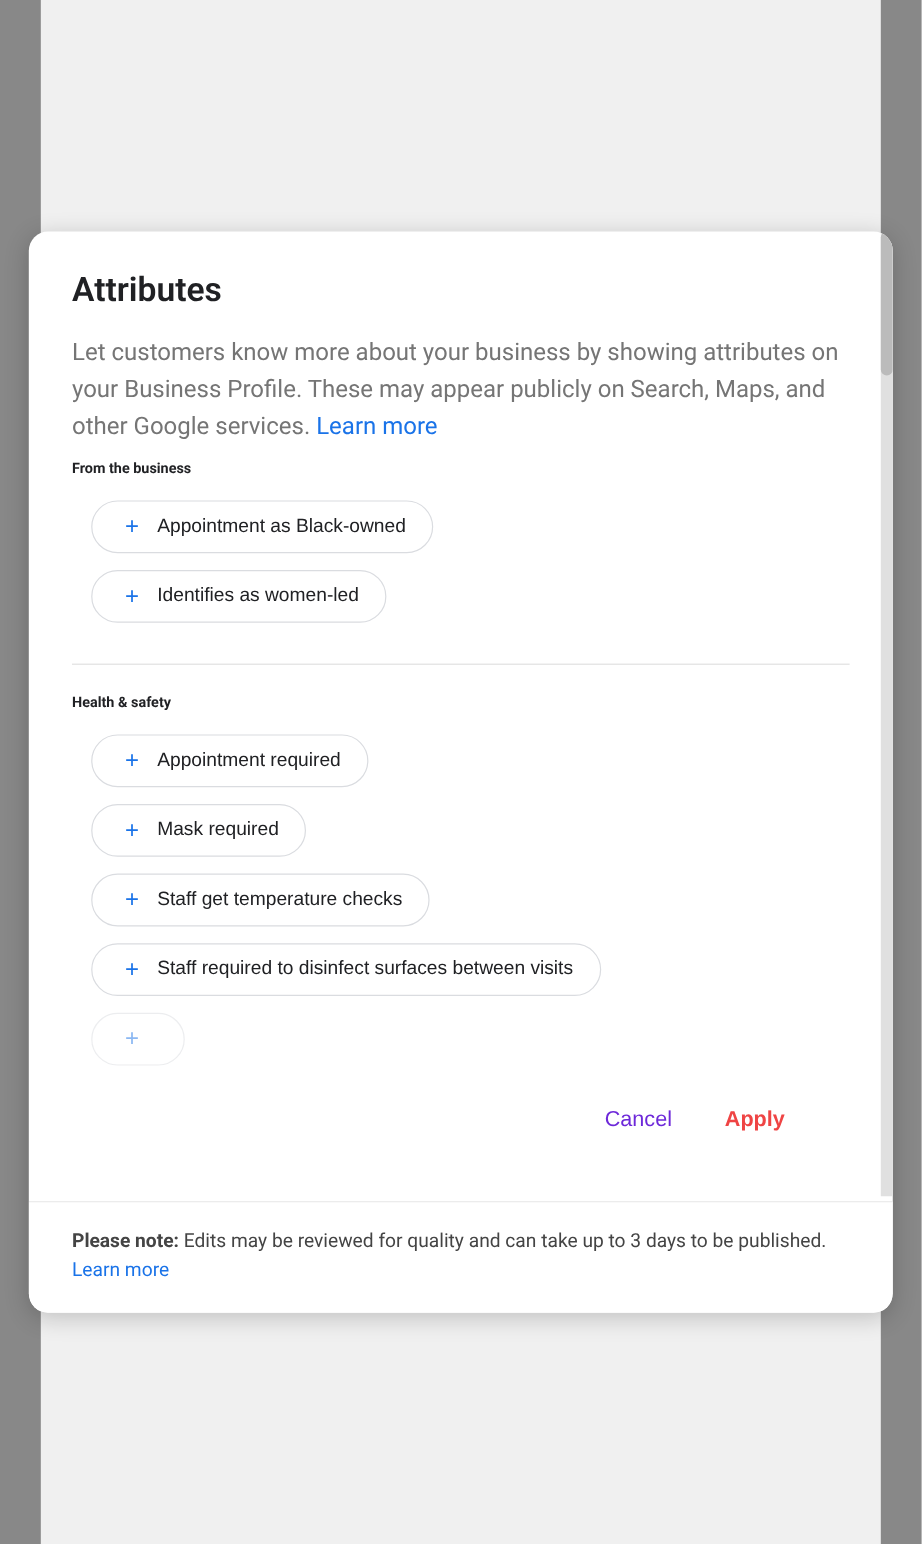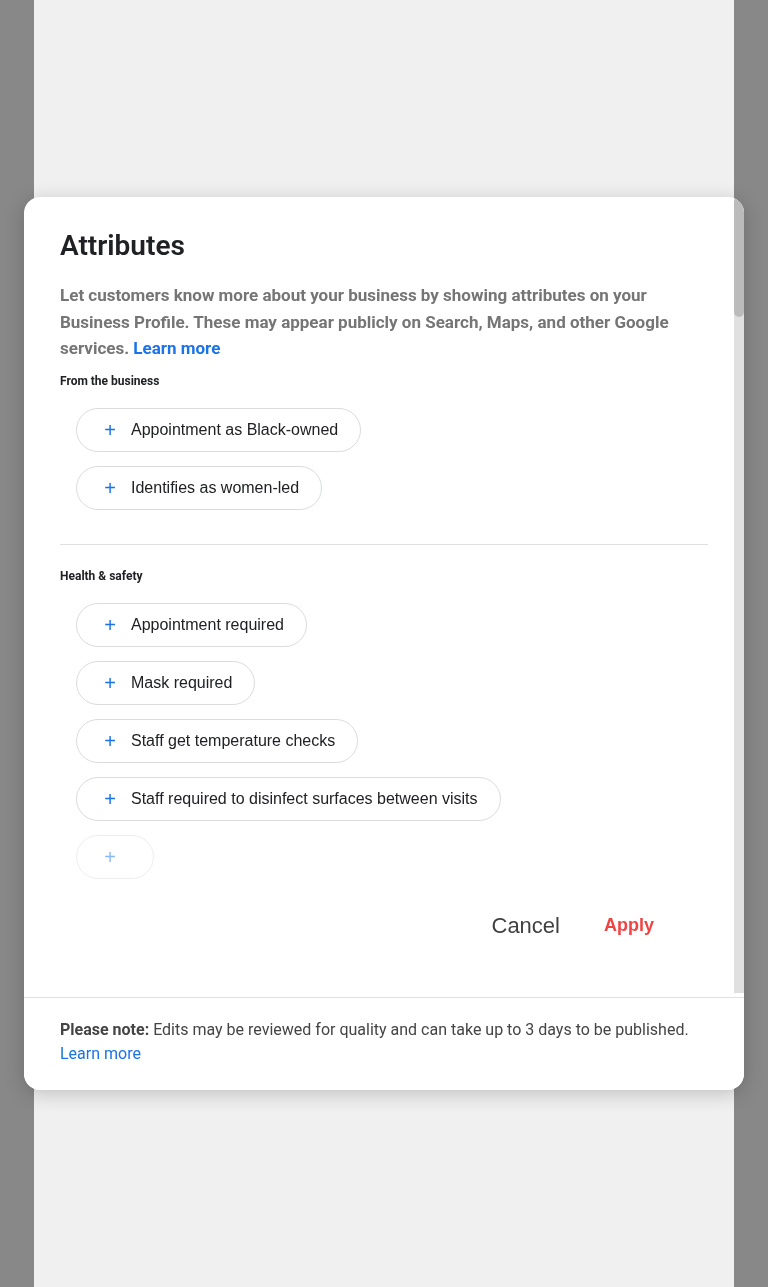--- a/index.html
+++ b/index.html
@@ -80,25 +80,24 @@
     }
 
     .page-title {
       font-size: 28px;
       font-weight: 600;
       color: #202124;
       margin-bottom: 20px;
     }
 
     .description {
-      font-size: 17px;
+      font-size: 20px;
       color: #757575;
       line-height: 1.55;
       margin-bottom: 12px;
-      font-weight: bold;
     }
 
     .description a {
       color: #1a73e8;
       text-decoration: none;
     }
 
     .section-title {
       font-size: 12px;
       font-weight: 700;
@@ -152,22 +151,22 @@
       justify-content: flex-end;
       padding: 16px 36px 20px 36px;
       gap: 8px;
       border-top: none;
     }
 
     .btn-cancel {
       background: none;
       border: none;
       cursor: pointer;
-      font-size: 22px;
-      color: #404040;
+      font-size: 18px;
+      color: #6d28d9;
       padding: 10px 18px;
       border-radius: 6px;
       font-weight: 500;
     }
 
     .btn-apply {
       background: none;
       border: none;
       cursor: pointer;
       font-size: 18px;

